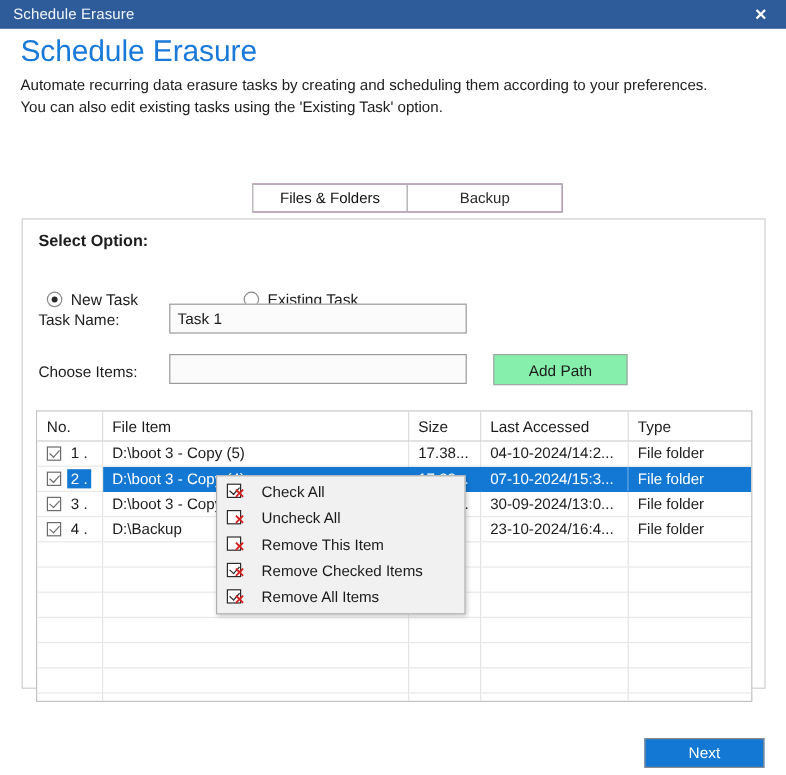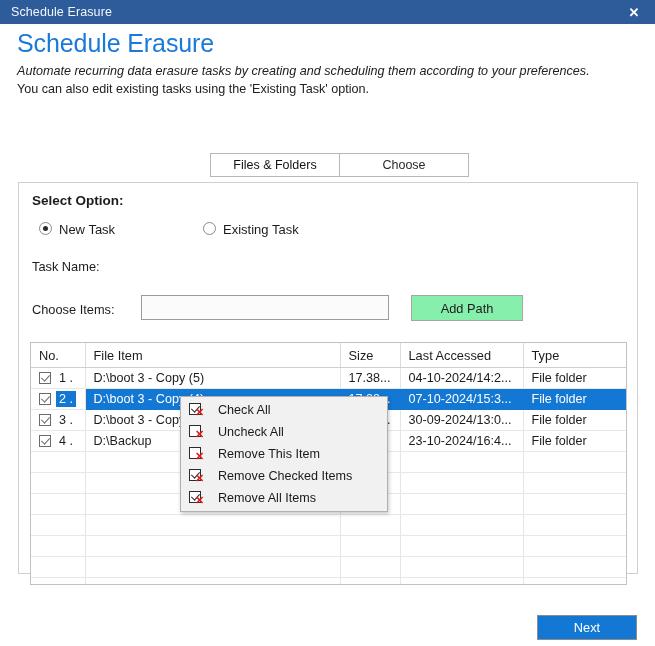--- a/index.html
+++ b/index.html
@@ -63,21 +63,21 @@
     letter-spacing: -0.1px;
     white-space: nowrap;
   }
   .subtitle-line {
     position: absolute;
     left: 17px;
     font-size: 12.6px;
     color: #202020;
     white-space: nowrap;
   }
-  #subtitle-1 { top: 40px; font-style: italic; }
+  #subtitle-1 { top: 40px; }
   #subtitle-2 { top: 58px; }
 
   
   #tabs {
     position: absolute;
     left: 210px;
     top: 153px;
     display: flex;
     border: 1px solid #b8b8b8;
     background: #701a75;
@@ -112,23 +112,24 @@
     position: absolute;
     left: 13px;
     top: 10px;
     font-size: 13.5px;
     font-weight: bold;
     color: #1c1c1c;
   }
   .radio-item {
     position: absolute;
     display: flex;
-    align-items: flex-start;
+    align-items: center;
     cursor: default;
     white-space: nowrap;
+    margin-top: 20px;
   }
   #radio-new { left: 20px; top: 39px; }
   #radio-existing { left: 184px; top: 39px; }
   .radio-circle {
     width: 13px;
     height: 13px;
     border: 1px solid #8a8a8a;
     border-radius: 50%;
     background: #ffffff;
     box-sizing: border-box;
@@ -376,38 +377,39 @@
 </div>
 
 <div id="header">
   <div id="page-title">Schedule Erasure</div>
   <div class="subtitle-line" id="subtitle-1">Automate recurring data erasure tasks by creating and scheduling them according to your preferences.</div>
   <div class="subtitle-line" id="subtitle-2">You can also edit existing tasks using the 'Existing Task' option.</div>
 </div>
 
 <div id="tabs">
   <div class="tab active">Files &amp; Folders</div>
-  <div class="tab">Choose</div>
+  <div class="tab">Backup</div>
 </div>
 
 <div id="groupbox">
 
   <div id="select-option-label">Select Option:</div>
 
   <div class="radio-item" id="radio-new">
     <span class="radio-circle checked"></span>
     <span class="radio-label">New Task</span>
   </div>
 
   <div class="radio-item" id="radio-existing">
     <span class="radio-circle"></span>
     <span class="radio-label">Existing Task</span>
   </div>
 
   <div class="form-label" id="label-taskname">Task Name:</div>
+  <input class="text-input" id="input-taskname" type="text" value="Task 1" style="">
 
   <div class="form-label" id="label-chooseitems">Choose Items:</div>
   <input class="text-input" id="input-chooseitems" type="text" value="" style="">
 
   <div class="btn" id="btn-addpath">Add Path</div>
 
   <div id="table-wrap">
     <table class="grid">
       <colgroup>
         <col class="col-no">

